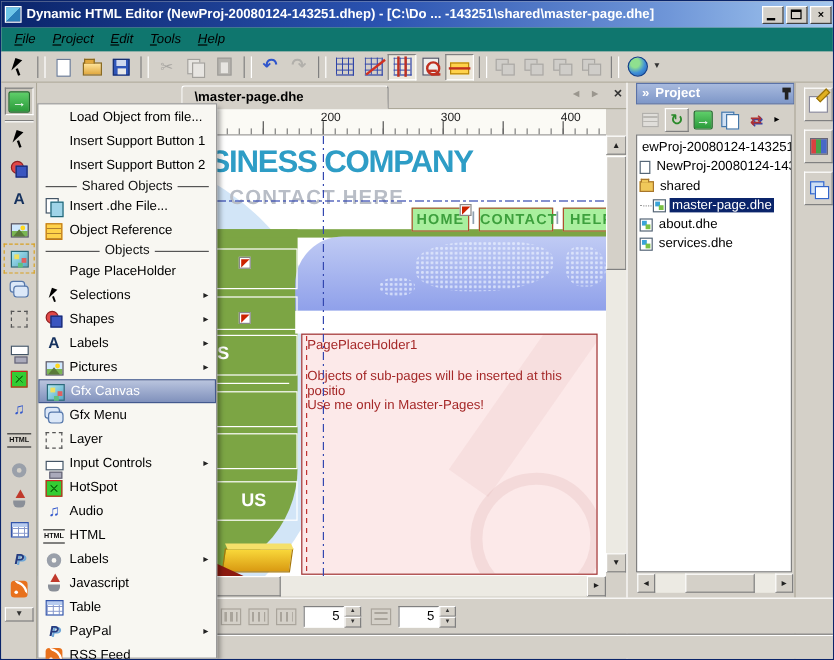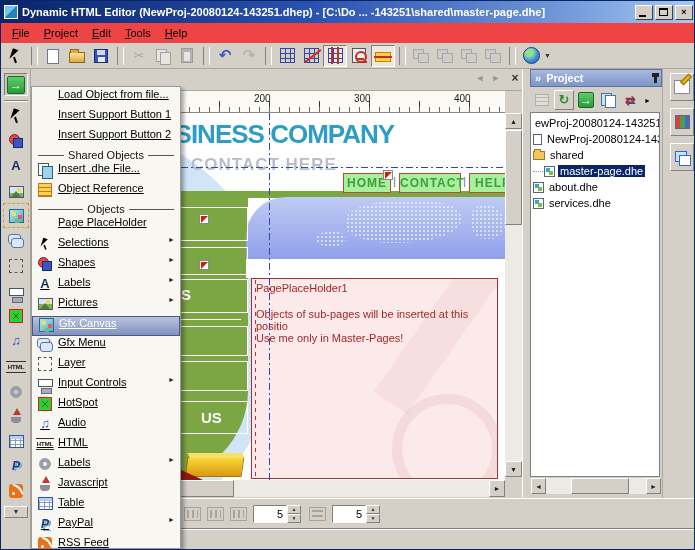--- a/index.html
+++ b/index.html
@@ -16,21 +16,21 @@
   .appicon{width:14px;height:14px;margin-right:4px;border:1px solid #fff;
     background:linear-gradient(135deg,#6ec6e8 50%,#2a7fb8 50%);flex:0 0 auto;}
   .title-text{flex:1;white-space:nowrap;overflow:hidden;font-size:11px;}
   .winbtn{width:18px;height:15px;margin-left:2px;background:#d4d0c8;border:1px solid;
     border-color:#fff #404040 #404040 #fff;position:relative;flex:0 0 auto;
     display:flex;align-items:center;justify-content:center;font-size:9px;font-weight:bold;color:#000;}
   .glyph-min{position:absolute;left:3px;bottom:2px;width:7px;height:2px;background:#000;}
   .glyph-max{position:absolute;left:3px;top:2px;width:9px;height:8px;border:1px solid #000;border-top-width:2px;}
 
   
-  .menubar{left:0;top:22px;width:695px;height:20px;background:#ef4444;display:flex;align-items:center;padding-left:4px;}
+  .menubar{left:0;top:22px;width:695px;height:20px;background:#0f766e;display:flex;align-items:center;padding-left:4px;font-style:italic;}
   .menubar span{padding:2px 7px;}
   .menubar u{text-decoration:underline;}
 
   
   .toolbar{left:0;top:42px;width:695px;height:26px;background:#d4d0c8;border-bottom:1px solid #aca899;
     display:flex;align-items:center;padding-left:2px;}
   .tbtn{width:24px;height:22px;display:flex;align-items:center;justify-content:center;flex:0 0 auto;position:relative;}
   .tbtn.pressed{border:1px solid;border-color:#808080 #fff #fff #808080;background:#ece8dd;}
   .tsep{width:7px;height:20px;border-left:1px solid #808080;border-right:1px solid #fff;margin:0 3px 0 4px;flex:0 0 auto;height:18px;}
   .grayed{filter:grayscale(1) opacity(.45);}
@@ -136,21 +136,21 @@
   .tab{position:absolute;left:120px;top:2px;width:173px;height:20px;background:#d4d0c8;
     border:1px solid;border-color:#fff #808080 #d4d0c8 #fff;border-radius:3px 3px 0 0;
     font-weight:bold;padding:3px 0 0 10px;white-space:nowrap;overflow:hidden;}
   .tabnav{position:absolute;top:4px;font-size:9px;color:#9a968e;width:14px;text-align:center;}
   .tabclose{position:absolute;top:2px;left:476px;font-size:12px;font-weight:bold;color:#333;width:16px;text-align:center;}
   .ruler{left:30px;top:90px;width:474px;height:22px;background:#fbfaf5;border-bottom:1px solid #888;
     background-image:
       repeating-linear-gradient(90deg,#666 0 1px,transparent 1px 10px),
       repeating-linear-gradient(90deg,#333 0 1px,transparent 1px 50px);
     background-size:100% 5px,100% 11px;background-position:8px 100%,38px 100%;background-repeat:repeat-x;}
-  .rnum{position:absolute;top:2px;width:30px;text-align:left;font-size:10px;color:#222;}
+  .rnum{position:absolute;top:2px;width:30px;text-align:right;font-size:10px;color:#222;}
 
   
   .viewport{left:30px;top:112px;width:474px;height:367px;background:#fff;overflow:hidden;}
   .vp{position:absolute;}
   .heading{left:108px;top:6px;font-size:26px;font-weight:bold;color:#2e9dc6;letter-spacing:-1px;white-space:nowrap;}
   .slogan{left:160px;top:42px;font-size:17px;font-weight:bold;color:#b8bdc6;letter-spacing:1px;white-space:nowrap;}
   .navbtn{top:60px;height:20px;background:#a9ef9e;border:1px solid #b05030;color:#3da03d;
     font-weight:bold;font-size:12px;text-align:center;line-height:18px;letter-spacing:1px;}
   .navsep{top:62px;color:#8fa0b0;font-weight:bold;}
   .paleblue{left:-170px;top:10px;width:420px;height:420px;border-radius:50%;background:#d2e5f7;}
@@ -208,21 +208,21 @@
   .ptree-sb{position:absolute;left:1px;top:409px;width:130px;height:16px;background:#eceae3;}
 
   
   .strip{left:661px;top:68px;width:34px;height:482px;background:#d4d0c8;border-left:1px solid #aca899;}
   .stripbtn{position:absolute;left:7px;width:24px;height:28px;background:#d4d0c8;border:1px solid;border-color:#fff #808080 #808080 #fff;
     display:flex;align-items:center;justify-content:center;}
 
   
   .imenu{left:30px;top:85px;width:150px;height:463px;background:#f8f7f2;border:1px solid #9a9a9a;
     box-shadow:3px 3px 4px rgba(0,0,0,.35);z-index:50;display:flex;flex-direction:column;padding-top:1px;}
-  .mrow{height:20px;display:flex;flex:0 0 auto;position:relative;padding-left:4px;text-decoration:underline;}
+  .mrow{height:20px;display:flex;align-items:center;flex:0 0 auto;position:relative;padding-left:4px;}
   .mrow .micon{width:18px;display:flex;justify-content:center;flex:0 0 auto;}
   .mrow .mlab{padding-left:4px;white-space:nowrap;}
   .mrow .sub{position:absolute;right:5px;font-size:7px;color:#222;}
   .mrow.hl{background:linear-gradient(#b9c4de,#8091bc);border:1px solid #43598e;color:#fff;height:20px;}
   .msep{height:14px;display:flex;align-items:center;gap:4px;padding:0 6px;flex:0 0 auto;}
   .msep .ln{flex:1;border-top:1px solid #555;}
   .msep .sl{font-size:11px;color:#111;}
   .imenu .mini{transform:scale(.8);transform-origin:center;}
 
   
@@ -383,20 +383,21 @@
     <div class="ltbtn" style="top:385px;">
         <span class="i i-paypal">P</span>
       </div>
     <div class="ltbtn" style="top:410px;">
         <span class="i i-rss"></span>
       </div>
     <div class="lt-drop"><span>▼</span></div>
   </div>
 
   <div class="abs tabbar">
+    <div class="tab">\master-page.dhe</div>
     <div class="tabnav" style="left:442px;">◄</div>
     <div class="tabnav" style="left:458px;">►</div>
     <div class="tabclose">×</div>
   </div>
 
   <div class="abs ruler">
     <span class="rnum" style="left:223px;">200</span>
     <span class="rnum" style="left:323px;">300</span>
     <span class="rnum" style="left:423px;">400</span>
   </div>

